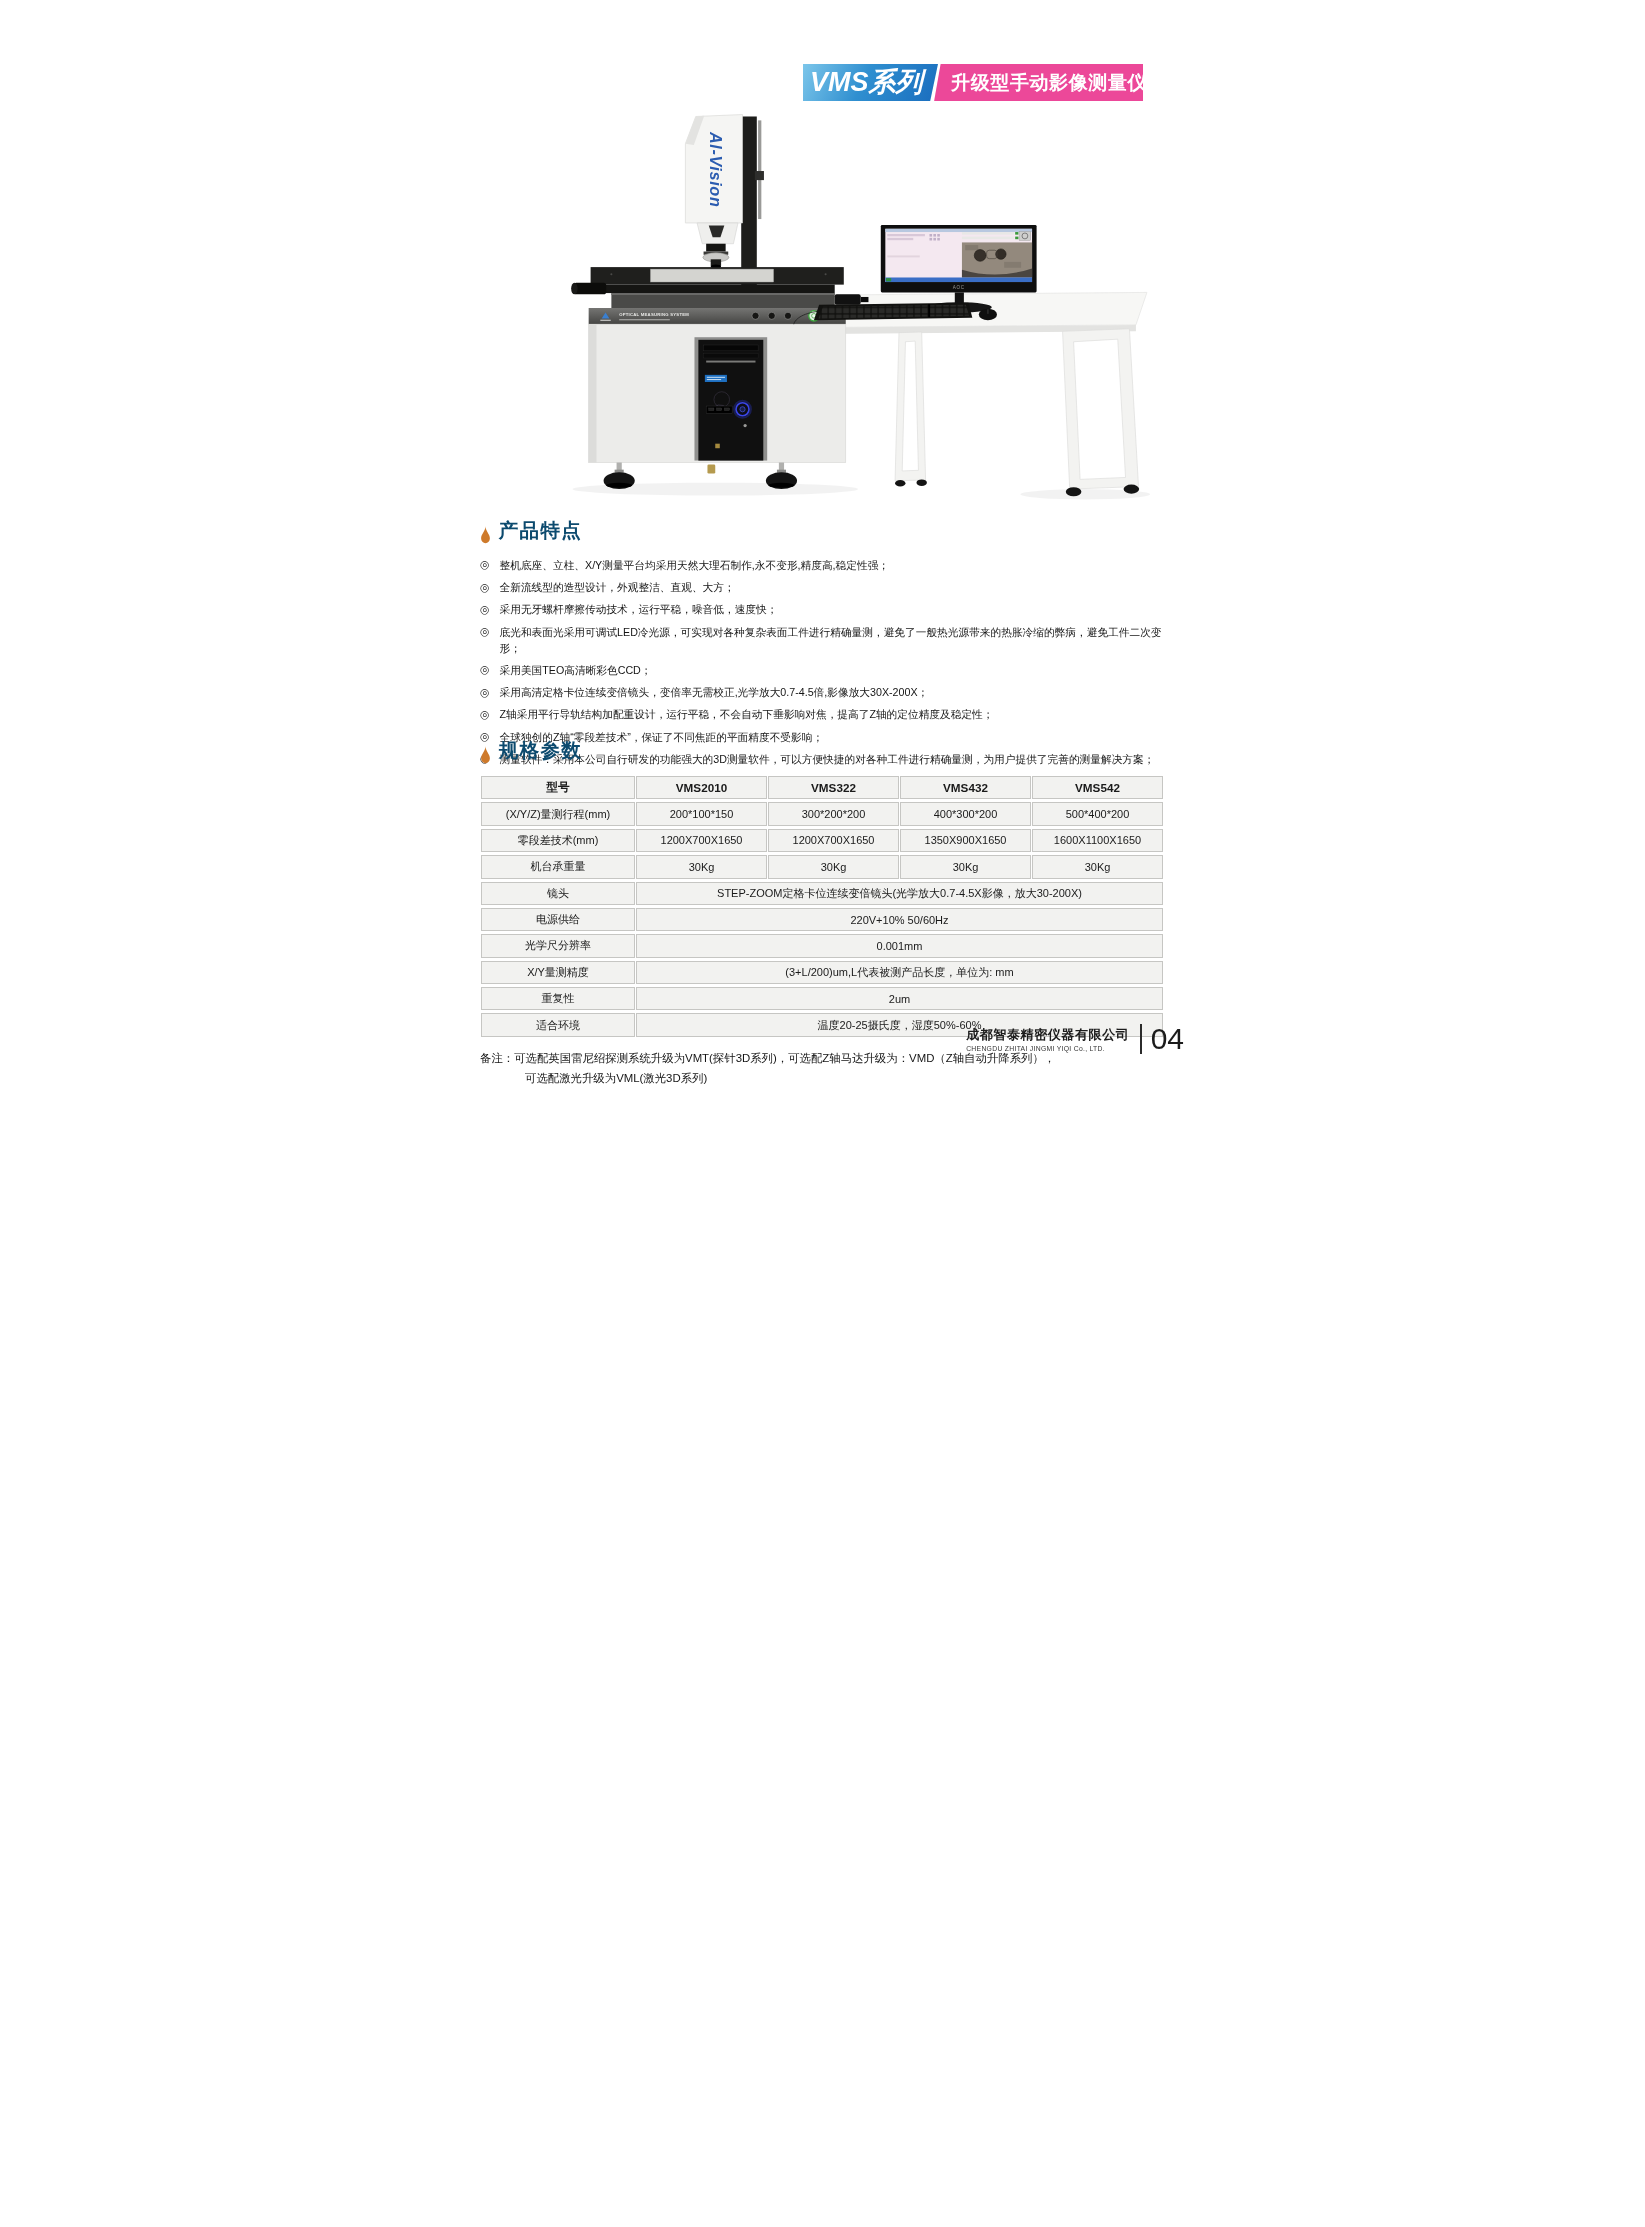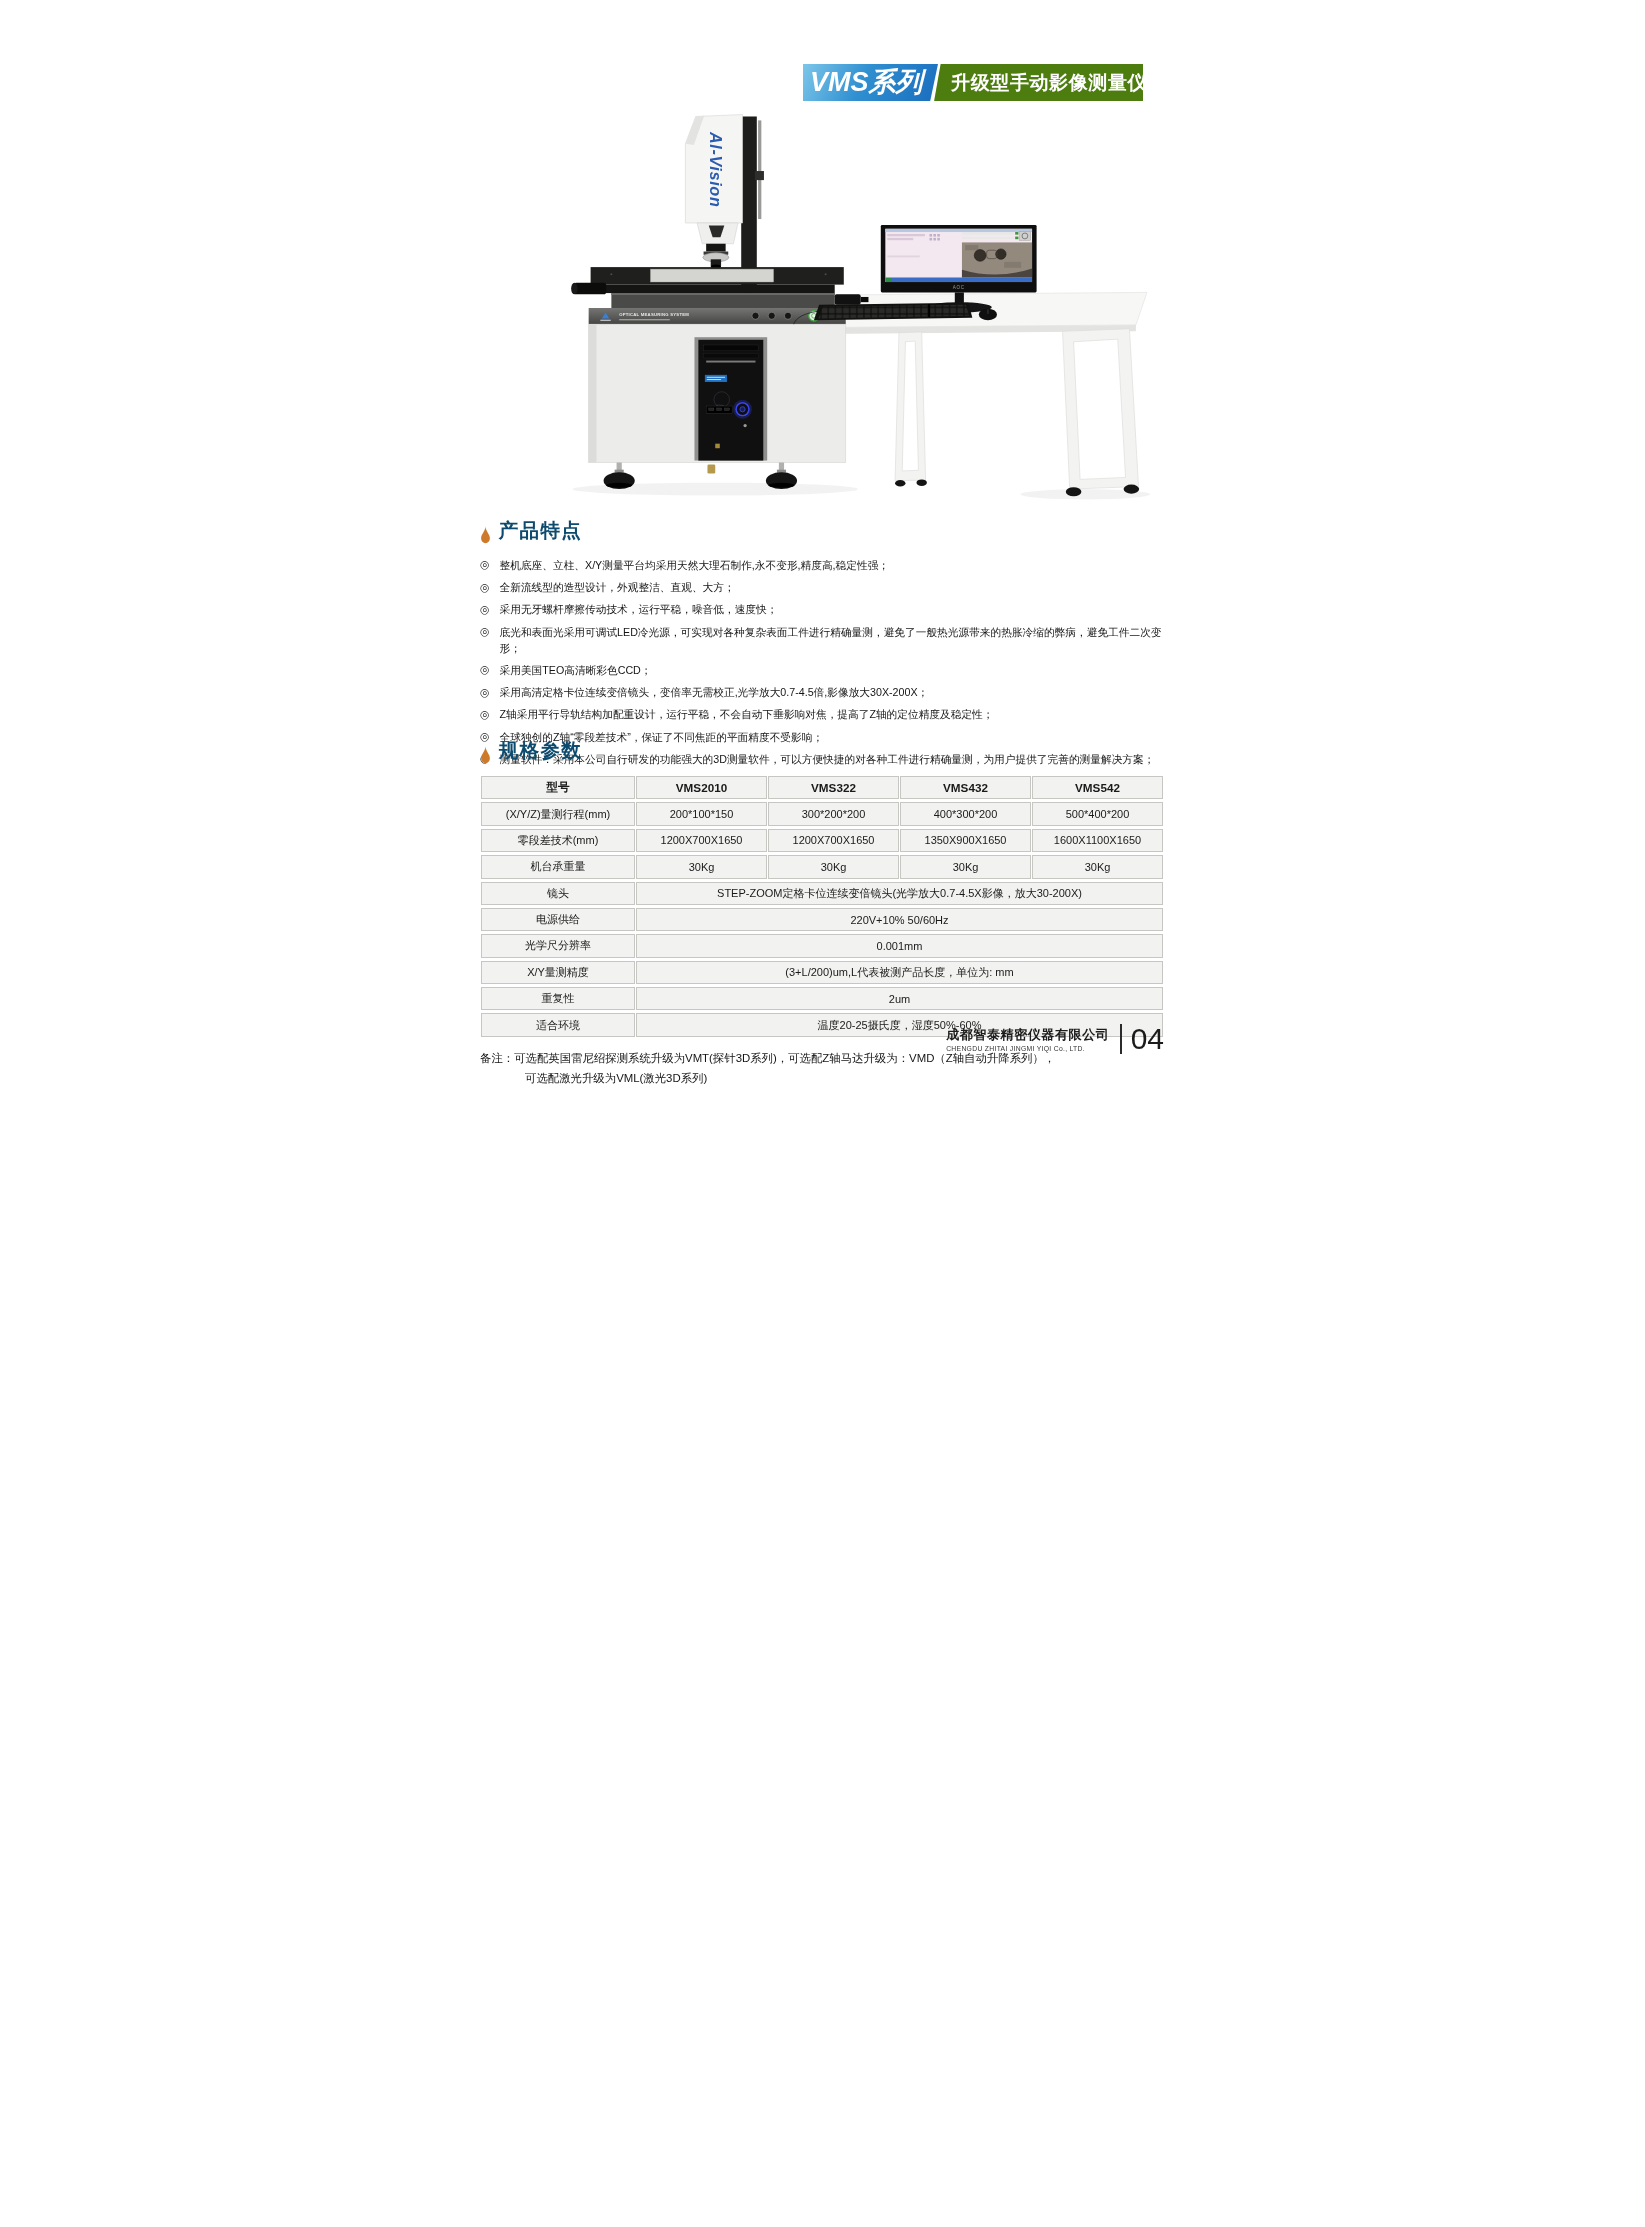--- a/index.html
+++ b/index.html
@@ -11,21 +11,21 @@
   .badge-series{
     width:135px;box-sizing:border-box;
     background:linear-gradient(115deg,#7cc6ea 0%,#2f8fd0 45%,#1a6dbe 100%);
     color:#fff;font-weight:800;font-style:italic;font-size:27px;line-height:37px;
     padding-left:7px;letter-spacing:0px;
     clip-path:polygon(0 0,100% 0,calc(100% - 7.8px) 100%,0 100%);
     white-space:nowrap;
   }
   .badge-sub{
     margin-left:-3.9px;width:209px;box-sizing:border-box;
-    background:#4d7c0f;color:#fff;font-weight:700;font-size:19px;line-height:37px;
+    background:#ec4899;color:#fff;font-weight:700;font-size:19px;line-height:37px;
     padding-left:17px;letter-spacing:0.6px;
     clip-path:polygon(6.5px 0,100% 0,100% 100%,0 100%);
     white-space:nowrap;
   }
 
   
   .photo{position:absolute;top:106px;left:103px;width:644px;height:404px;}
 
   
   .section-title{display:flex;align-items:flex-end;color:#0c4a6e;font-size:19.5px;font-weight:700;letter-spacing:1.3px;}
@@ -43,21 +43,21 @@
     font-size:11px;padding:3.2px 3.9px;height:19px;box-sizing:border-box;color:#1a1a1a;
     overflow:hidden;white-space:nowrap;
   }
   table.spec th{font-weight:700;font-size:11.7px;}
   table.spec col.c0{width:154px;}
   table.spec col.cx{width:131px;}
   .notes{margin-top:8px;font-size:11.4px;line-height:1.8;color:#141414;}
   .notes .line2{padding-left:45px;}
 
   
-  .footer{position:absolute;top:1024px;right:70px;display:flex;align-items:center;}
+  .footer{position:absolute;top:1024px;right:50px;display:flex;align-items:center;}
   .company{text-align:left;}
   .company-cn{font-size:13px;font-weight:700;letter-spacing:0.6px;color:#1c1c1c;white-space:nowrap;}
   .company-en{font-size:6.8px;color:#333;margin-top:1.9px;letter-spacing:0.3px;white-space:nowrap;}
   .footer .divider{width:1.9px;height:30px;background:#2b2b2b;margin:0 9px 0 10.4px;}
   .page-num{font-size:30px;color:#1b1b1b;line-height:1;}
 </style>
 </head>
 <body>
 
 <div class="page">

